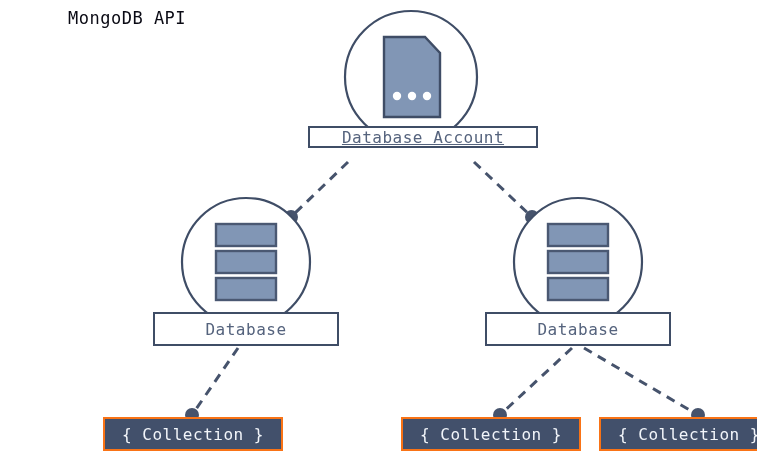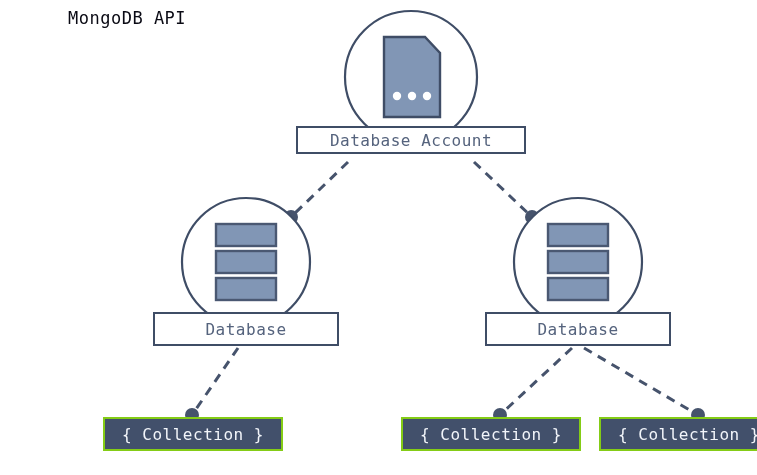--- a/index.html
+++ b/index.html
@@ -46,21 +46,21 @@
     font-family: "DejaVu Sans Mono", monospace;
     font-size: 16px;
     letter-spacing: 0.5px;
     color: #55637d;
     white-space: pre;
   }
   .leaf-box {
     position: absolute;
     box-sizing: border-box;
     background: #42506b;
-    border: 2px solid #84cc16;
+    border: 2px solid #f97316;
     display: flex;
     align-items: center;
     justify-content: center;
     font-family: "DejaVu Sans Mono", monospace;
     font-size: 16px;
     letter-spacing: 0.5px;
     color: #f2f5fa;
     white-space: pre;
   }
 </style>
@@ -116,21 +116,21 @@
     <g>
       <circle cx="530" cy="262" r="64" fill="#ffffff" stroke="#3f4d66" stroke-width="2.2"></circle>
       <g>
         <rect x="500" y="224" width="60" height="22" fill="#8196b5" stroke="#4a5872" stroke-width="2.4"></rect>
         <rect x="500" y="251" width="60" height="22" fill="#8196b5" stroke="#4a5872" stroke-width="2.4"></rect>
         <rect x="500" y="278" width="60" height="22" fill="#8196b5" stroke="#4a5872" stroke-width="2.4"></rect>
       </g>
     </g>
   </svg>
 
-  <div class="node-box" style="left:248px; top:126px; width:230px; height:28px;">Database Account</div>
+  <div class="node-box" style="left:260px; top:126px; width:230px; height:22px;text-decoration:underline;">Database Account</div>
 
   <div class="node-box" style="left:105px; top:312px; width:186px; height:34px;">Database</div>
 
   <div class="node-box" style="left:437px; top:312px; width:186px; height:34px;">Database</div>
 
   <div class="leaf-box" style="left:55px; top:417px; width:180px; height:34px;">{ Collection }</div>
 
   <div class="leaf-box" style="left:353px; top:417px; width:180px; height:34px;">{ Collection }</div>
 
   <div class="leaf-box" style="left:551px; top:417px; width:180px; height:34px;">{ Collection }</div>

